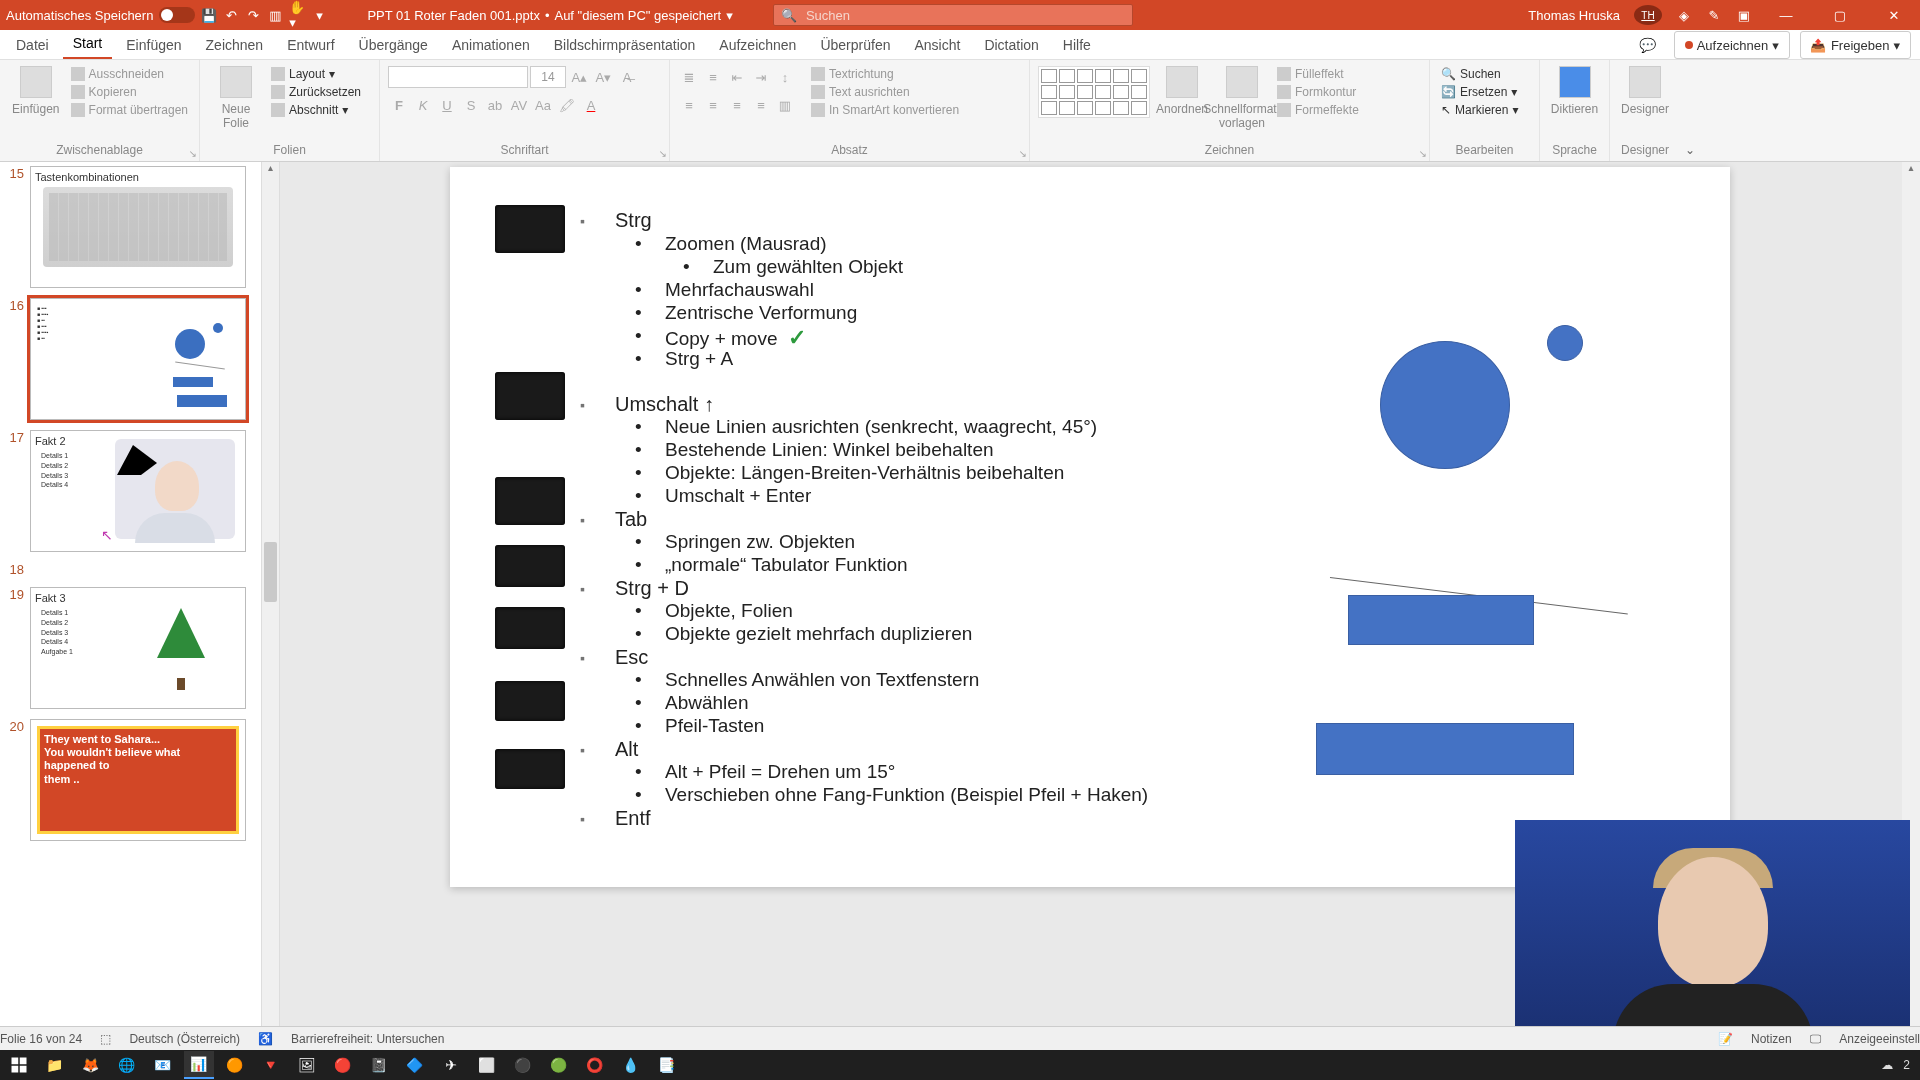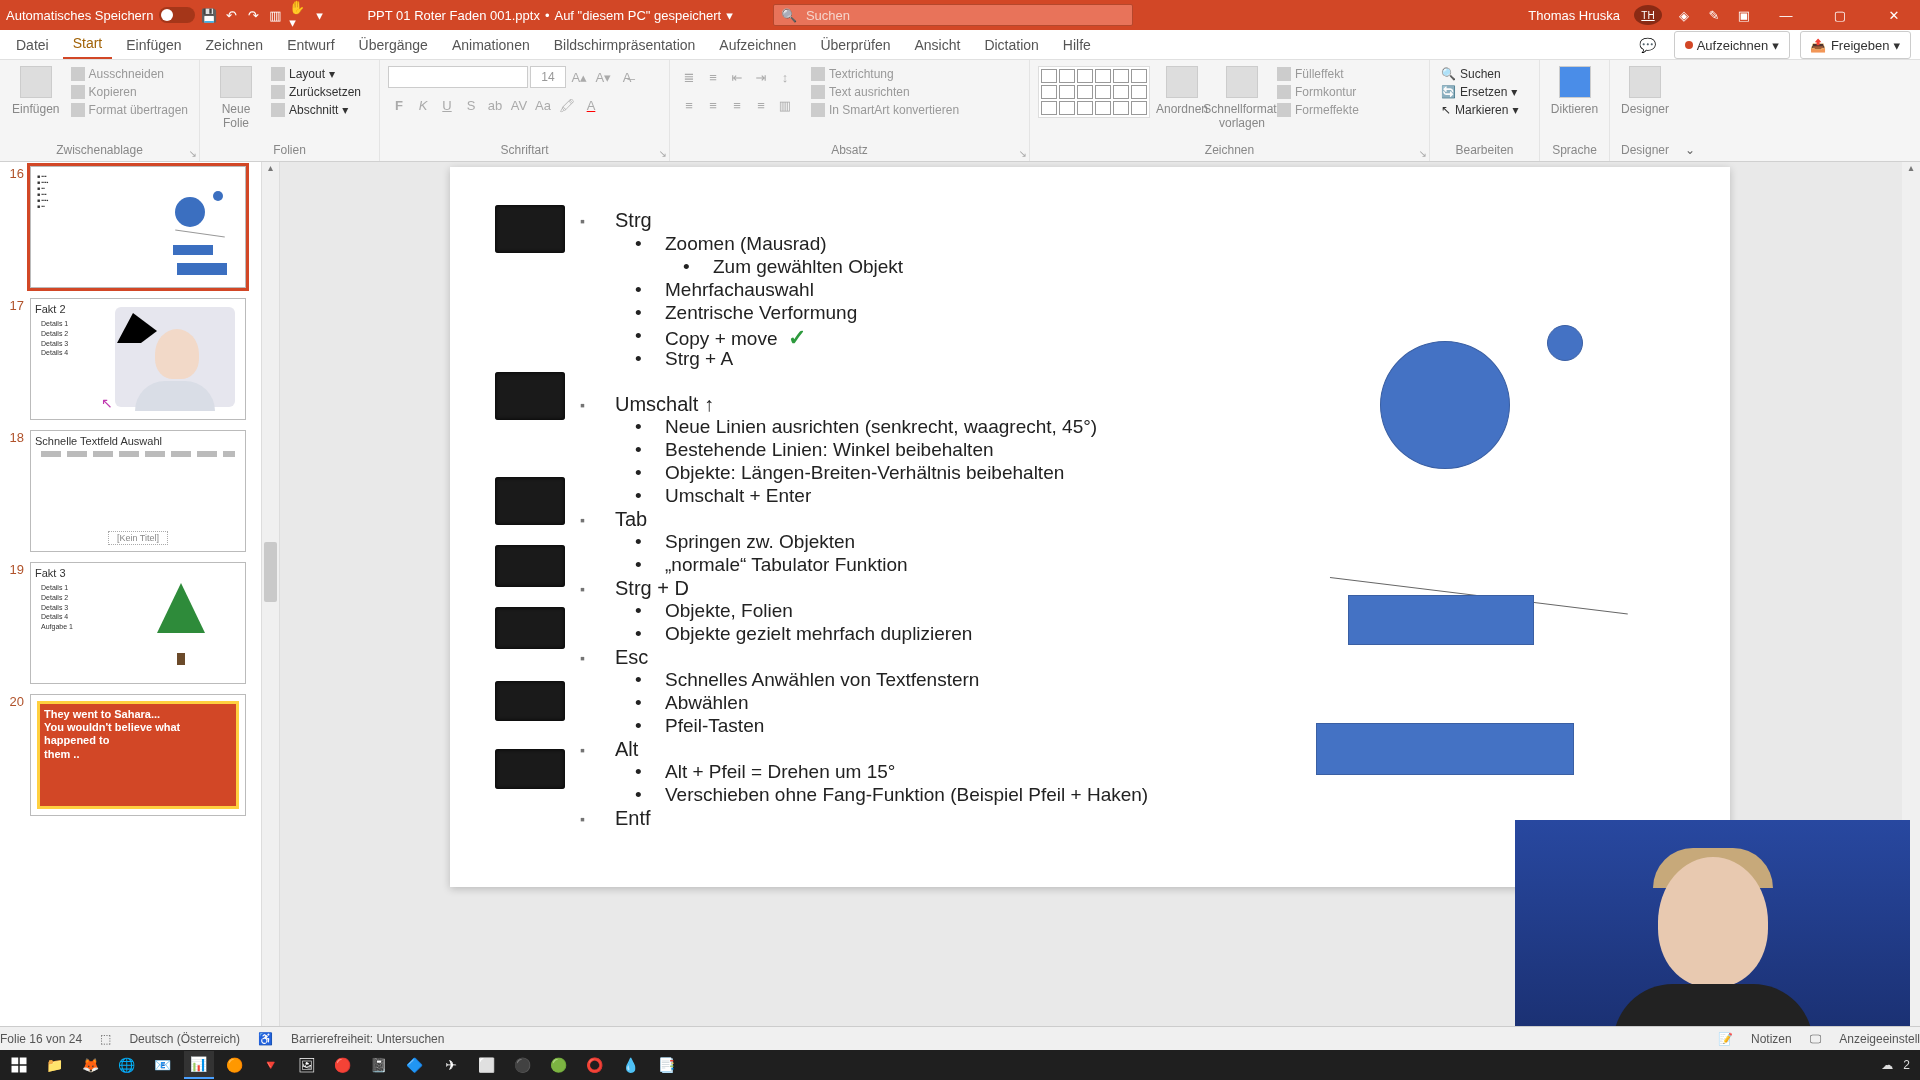--- a/index.html
+++ b/index.html
@@ -15,21 +15,21 @@
 .searchbox { width:360px; height:22px; background:#e8735a; border:1px solid #b5472c; display:flex; align-items:center; padding:0 8px; gap:8px; color:#fff; border-radius:2px;}
 .searchbox input { background:transparent; border:none; color:#fff; font-size:13px; outline:none; width:100%;}
 .searchbox input::placeholder { color:#f5d5cc; }
 .titlebar .right { display:flex; align-items:center; gap:14px; }
 .avatar { width:28px; height:20px; border-radius:50%; background:#8a2a14; display:flex; align-items:center; justify-content:center; font-size:10px;text-decoration:underline; }
 .winbtn { width:40px; height:30px; display:flex; align-items:center; justify-content:center; }
 
 
 .ribtabs { height:30px; background:#fff; display:flex; align-items:flex-end; padding:0 6px; border-bottom:1px solid #e0e0e0; font-size:14px; color:#555; gap:4px;}
 .ribtab { padding:6px 10px; cursor:pointer; }
-.ribtab.active { color:#a16207; border-bottom:2px solid #d24726; }
+.ribtab.active { color:#000000; border-bottom:2px solid #d24726; }
 .ribtabs .spacer { flex:1; }
 .ribbtn-right { display:flex; align-items:center; gap:4px; height:28px; padding:0 10px; border:1px solid #ccc; border-radius:3px; margin:0 3px; font-size:13px; color:#333;}
 .rec-dot { width:8px; height:8px; background:#d24726; border-radius:50%; }
 
 
 .ribbon { height:102px; background:#f5f5f5; display:flex; border-bottom:1px solid #d0d0d0; font-size:12px; color:#666;}
 .group { display:flex; flex-direction:column; border-right:1px solid #e4e4e4; padding:2px 8px 0; position:relative;}
 .group .body { flex:1; display:flex; align-items:flex-start; gap:4px; padding-top:4px;}
 .group .label { height:18px; text-align:center; font-size:12px; color:#888; position:relative;}
 .group .launcher { position:absolute; right:2px; bottom:2px; font-size:10px; color:#aaa; }
@@ -377,20 +377,27 @@
   </div>
   <div style="width:20px;display:flex;align-items:flex-end;justify-content:center;padding-bottom:4px">
       <span>⌄</span>
     </div>
 </div>
 
 <div class="content">
   <div class="thumbpane">
     <div class="thumbs">
       <div class="thumbslot">
+        <div class="thumbnum">15</div>
+        <div class="thumb">
+            <div class="ttitle">Tastenkombinationen</div>
+            <div class="kbimg"></div>
+          </div>
+      </div>
+      <div class="thumbslot">
         <div class="thumbnum">16</div>
         <div class="thumb selected">
           <div style="position:absolute;left:6px;top:6px;width:70px;height:108px;font-size:5px;color:#333;line-height:1.2">■ ▪▪▪<br>■ ▪▪▪▪<br>■ ▪▪<br>■ ▪▪▪<br>■ ▪▪▪▪<br>■ ▪▪</div>
           <div class="circ" style="width:30px;height:30px;right:40px;top:30px"></div>
           <div class="circ" style="width:10px;height:10px;right:22px;top:24px"></div>
           <div class="tline" style="width:50px;height:1px;right:20px;top:66px;transform:rotate(8deg)"></div>
           <div class="rect" style="width:40px;height:10px;right:32px;top:78px"></div>
           <div class="rect" style="width:50px;height:12px;right:18px;top:96px"></div>
         </div>
       </div>
@@ -406,25 +413,20 @@
             </div>
           <div style="position:absolute;right:10px;top:8px;width:120px;height:100px;background:#e6e6ee;border-radius:6px"></div>
           <div style="position:absolute;right:46px;top:30px;width:44px;height:50px;background:#f2d9c8;border-radius:50% 50% 40% 40%"></div>
           <div style="position:absolute;right:30px;bottom:8px;width:80px;height:30px;background:#d9dde6;border-radius:40px 40px 0 0"></div>
           <div style="position:absolute;right:88px;top:14px;width:40px;height:30px;background:#000;clip-path:polygon(0 100%,40% 0,100% 60%,60% 100%)"></div>
           <div style="position:absolute;left:70px;bottom:8px;color:#c039b0;font-size:14px">↖</div>
         </div>
       </div>
       <div class="thumbslot">
         <div class="thumbnum">18</div>
-        <div class="thumb">
-          <div class="ttitle">Schnelle Textfeld Auswahl</div>
-          <div style="height:6px;margin:2px 6px;background:repeating-linear-gradient(90deg,#bbb 0 20px,transparent 20px 26px)"></div>
-          <div class="notitle">[Kein Titel]</div>
-        </div>
       </div>
       <div class="thumbslot">
         <div class="thumbnum">19</div>
         <div class="thumb">
           <div class="ttitle">Fakt 3</div>
           <div class="txtlist">
               <div>Details 1</div>
               <div>Details 2</div>
               <div>Details 3</div>
               <div>Details 4</div>

